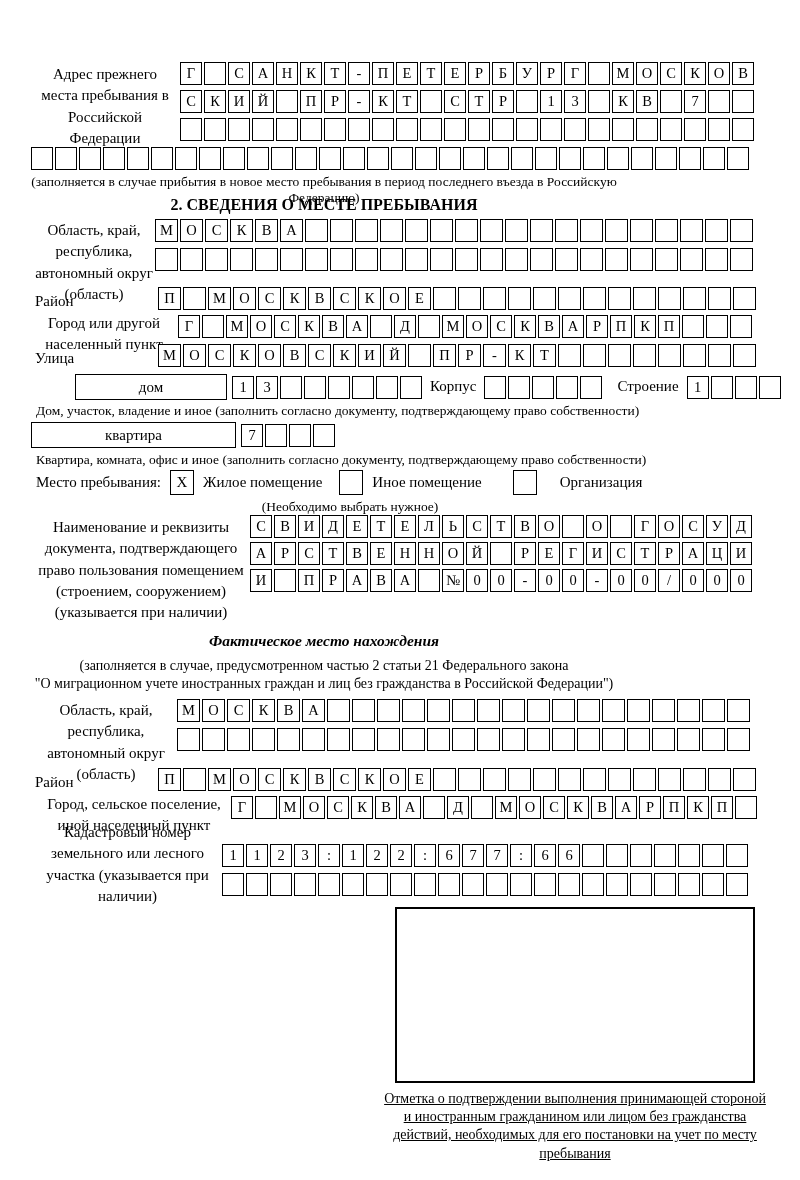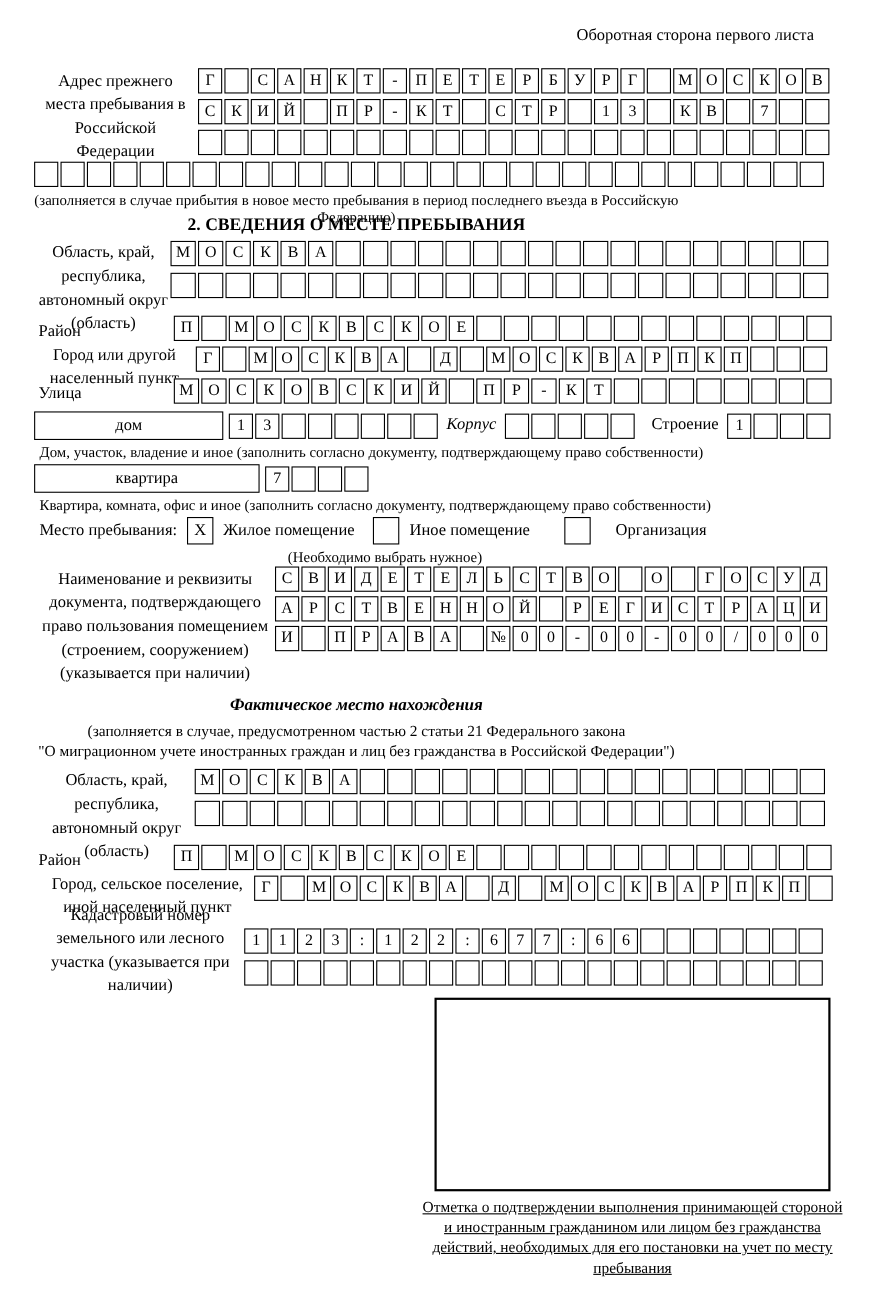--- a/index.html
+++ b/index.html
@@ -21,21 +21,20 @@
   .inline{display:flex;align-items:center;}
   .chk{width:24px;height:25px;border:1.8px solid #000;box-sizing:border-box;display:flex;
        align-items:center;justify-content:center;font-size:15px;background:#fff;flex:0 0 auto;}
   .bigbox{border:2px solid #000;box-sizing:border-box;background:#fff;}
 </style>
 </head>
 <body>
 
 <div id="page">
 
-  <div class="abs lbl" style="top:22px;left:0;width:740px;text-align:right;">Оборотная сторона первого листа</div>
 
   <div class="abs lbl" style="top:64px;left:35px;width:140px;">Адрес прежнего места пребывания в Российской Федерации</div>
   <div class="abs rowstack" style="top:62px;left:180px;">
     <div class="cellrow">
         <div class="cell">Г</div>
         <div class="cell"></div>
         <div class="cell">С</div>
         <div class="cell">А</div>
         <div class="cell">Н</div>
         <div class="cell">К</div>
@@ -281,32 +280,32 @@
       <div class="cell"></div>
       <div class="cell"></div>
       <div class="cell"></div>
       <div class="cell"></div>
       <div class="cell"></div>
       <div class="cell"></div>
       <div class="cell"></div>
     </div>
 
   <div class="abs inline" style="top:374px;left:31px;gap:5px;">
-    <div class="boxlabel" style="width:172px;">дом</div>
+    <div class="boxlabel" style="width:152px;margin-left:44px;">дом</div>
     <div class="cellrow" style="align-self:center;">
         <div class="cell">1</div>
         <div class="cell">3</div>
         <div class="cell"></div>
         <div class="cell"></div>
         <div class="cell"></div>
         <div class="cell"></div>
         <div class="cell"></div>
         <div class="cell"></div>
       </div>
-    <div class="lbl" style="margin:0 3px;font-style:italic;">Корпус</div>
+    <div class="lbl" style="margin:0 3px;">Корпус</div>
     <div class="cellrow" style="align-self:center;">
         <div class="cell"></div>
         <div class="cell"></div>
         <div class="cell"></div>
         <div class="cell"></div>
         <div class="cell"></div>
       </div>
     <div class="lbl" style="margin:0 3px 0 10px;">Строение</div>
     <div class="cellrow" style="align-self:center;">
         <div class="cell">1</div>

